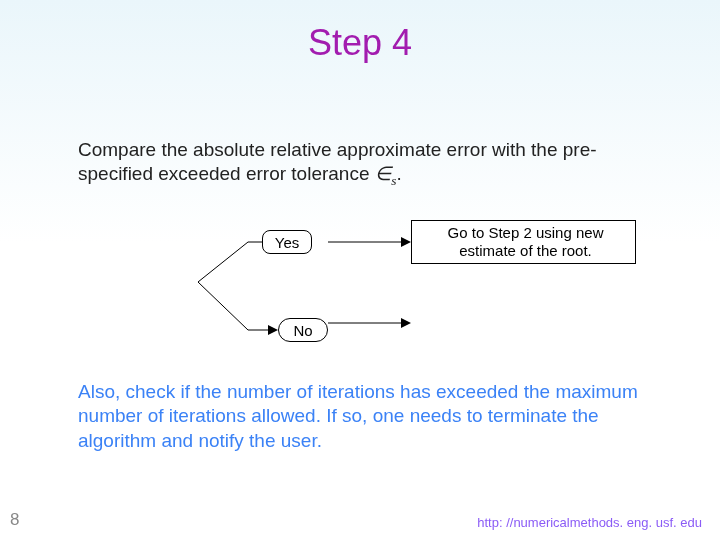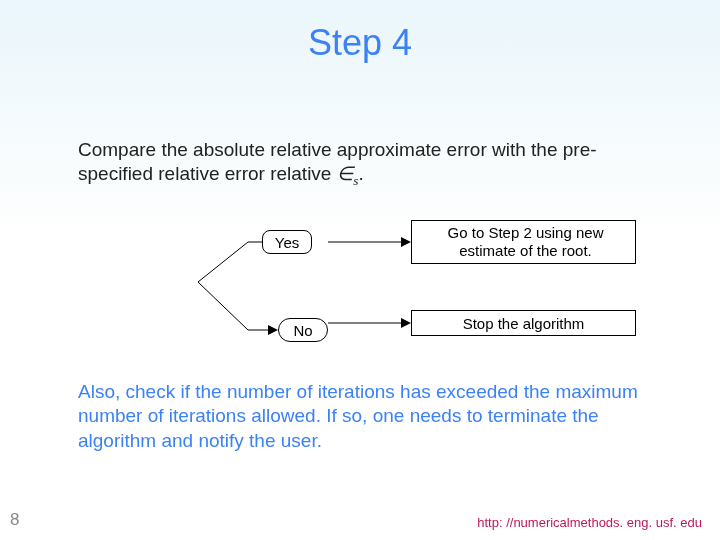--- a/index.html
+++ b/index.html
@@ -8,21 +8,21 @@
     width: 720px;
     height: 540px;
     font-family: Verdana, Tahoma, Geneva, sans-serif;
     background: linear-gradient(to bottom, #eaf6fb 0%, #ffffff 45%, #ffffff 100%);
     position: relative;
     overflow: hidden;
   }
   .title {
     text-align: center;
     font-size: 36px;
-    color: #3b82f6;
+    color: #a21caf;
     padding-top: 22px;
     font-weight: normal;
   }
   .para1 {
     position: absolute;
     left: 78px;
     top: 138px;
     width: 560px;
     font-size: 19px;
     color: #222;
@@ -103,38 +103,38 @@
     left: 10px;
     bottom: 10px;
     font-size: 17px;
     color: #888;
   }
   .footer-url {
     position: absolute;
     right: 18px;
     bottom: 10px;
     font-size: 13px;
-    color: #be185d;
+    color: #8b5cf6;
   }
   .math {
     font-family: "Times New Roman", serif;
     font-style: italic;
   }
   .math sub {
     font-size: 0.7em;
     font-style: italic;
   }
 </style>
 </head>
 <body>
 
 <div class="title">Step 4</div>
 
 <div class="para1">
-  <span>Compare the absolute relative approximate error with the pre-specified relative error relative </span><span class="math"><span>∈</span><sub>s</sub></span><span>.</span>
+  <span>Compare the absolute relative approximate error with the pre-specified exceeded error tolerance </span><span class="math"><span>∈</span><sub>s</sub></span><span>.</span>
 </div>
 
 <div class="flow">
   <svg class="lines">
     <line x1="120" y1="62" x2="170" y2="22" stroke="#000" stroke-width="1"></line>
     <polygon points="200,22 190,17 190,27" fill="#000"></polygon>
     <line x1="170" y1="22" x2="192" y2="22" stroke="#000" stroke-width="1"></line>
 
     <line x1="120" y1="62" x2="170" y2="110" stroke="#000" stroke-width="1"></line>
     <polygon points="200,110 190,105 190,115" fill="#000"></polygon>
@@ -144,19 +144,18 @@
     <polygon points="333,22 323,17 323,27" fill="#000"></polygon>
 
     <line x1="250" y1="103" x2="325" y2="103" stroke="#000" stroke-width="1"></line>
     <polygon points="333,103 323,98 323,108" fill="#000"></polygon>
   </svg>
 
 
   <div class="box yes-label">Yes</div>
   <div class="box no-label">No</div>
   <div class="box out1">Go to Step 2 using new estimate of the root.</div>
-  <div class="box out2">Stop the algorithm</div>
 </div>
 
 <div class="para2">Also, check if the number of iterations has exceeded the maximum number of iterations allowed. If so, one needs to terminate the algorithm and notify the user.</div>
 
 <div class="pagenum">8</div>
 <div class="footer-url">http: //numericalmethods. eng. usf. edu</div>
 
 </body></html>

